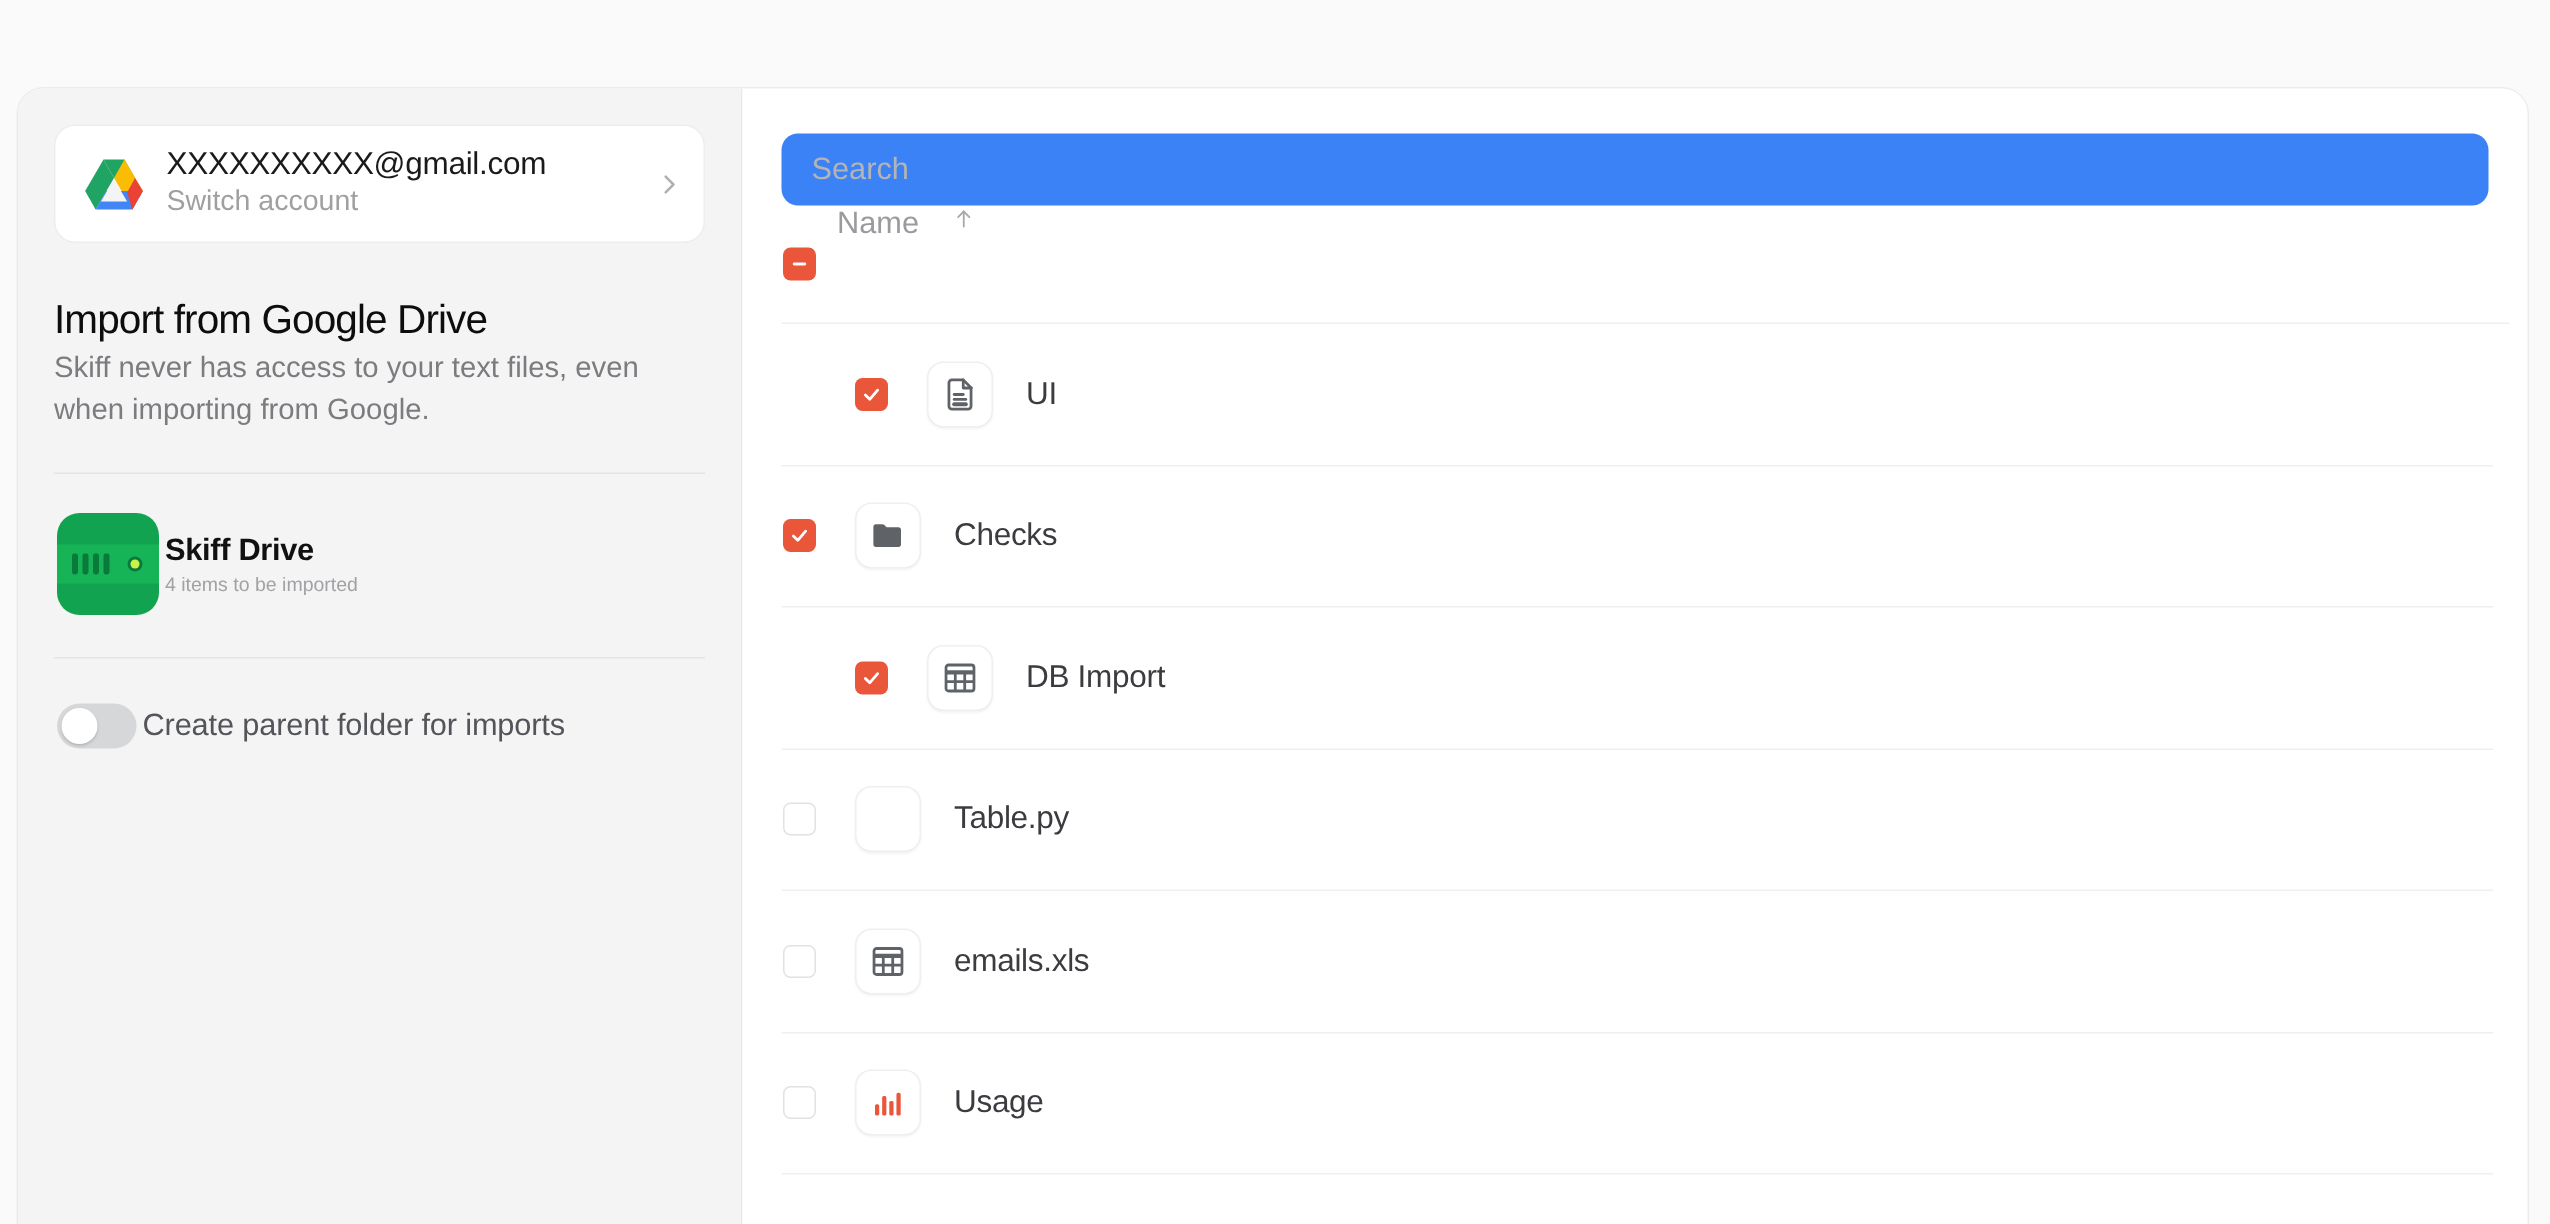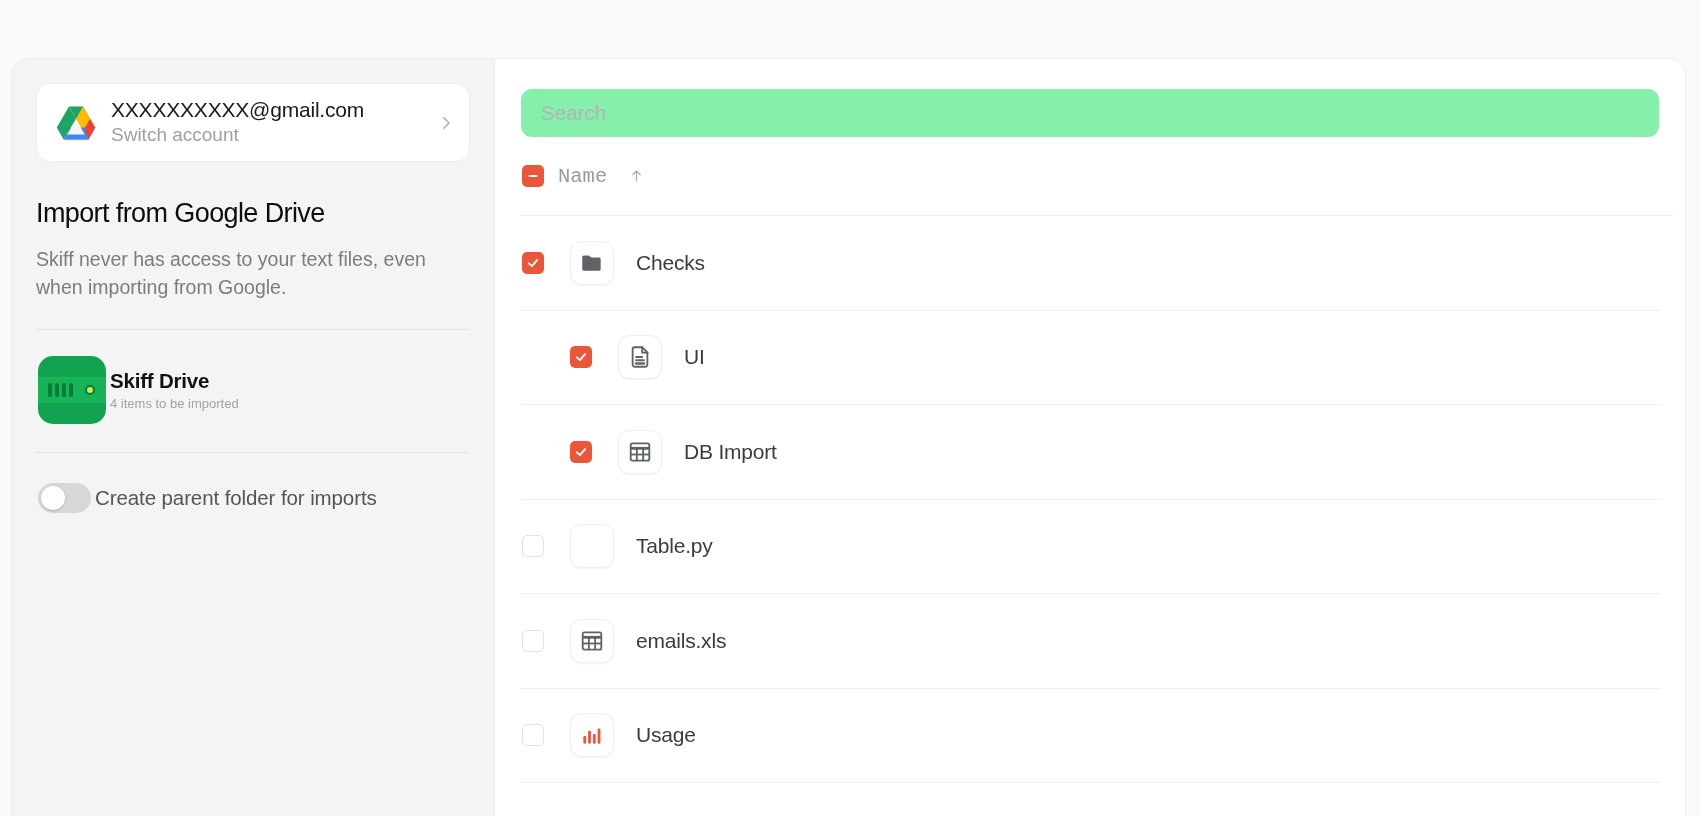--- a/index.html
+++ b/index.html
@@ -69,21 +69,21 @@
   }
 
   .panel-title {
     margin-top: 36px;
     font-size: 27px;
     font-weight: 400;
     color: #0d0d0d;
     letter-spacing: -0.6px;
   }
   .panel-desc {
-    margin-top: 17px;
+    margin-top: 3px;
     font-size: 19.5px;
     line-height: 1.42;
     color: #7c7c80;
     max-width: 430px;
   }
 
   .divider {
     height: 1px;
     background: #e4e4e4;
     margin: 28px 0 0 0;
@@ -128,45 +128,43 @@
   .right-panel {
     flex: 1 1 auto;
     background: #ffffff;
     padding: 30px 12px 0 26px;
     position: relative;
     overflow: hidden;
   }
 
   .search-bar {
     height: 48px;
-    background: #86efac;
+    background: #3b82f6;
     border-radius: 11px;
     display: flex;
     align-items: center;
     padding: 0 20px;
     margin-right: 14px;
   }
   .search-input {
     border: none;
     outline: none;
     background: transparent;
     font-family: "Liberation Sans", sans-serif;
     font-size: 20.5px;
     color: #3a3a3a;
     width: 100%;
   }
   .search-input::placeholder { color: #b4b4b4; }
 
   .list-header {
     display: flex;
-    align-items: center;
     height: 78px;
     padding-left: 1px;
     gap: 0;
-    font-family: Liberation Mono, monospace;
   }
   .col-name {
     font-size: 20.5px;
     color: #9b9b9f;
     margin-left: 14px;
   }
   .sort-arrow {
     margin-left: 22px;
     width: 15px; height: 18px;
     color: #a8a8ac;
@@ -298,54 +296,54 @@
         <span class="col-name">Name</span>
         <span class="sort-arrow">
           <svg viewBox="0 0 24 24" width="15" height="18" fill="none" stroke="currentColor" stroke-width="1.9" stroke-linecap="round" stroke-linejoin="round">
             <line x1="12" y1="20" x2="12" y2="4"></line>
             <polyline points="6 10 12 4 18 10"></polyline>
           </svg>
         </span>
       </div>
 
       <div class="rows" id="rows-container">
-          <div class="row">
-            <span class="cb-wrap">
-              <span class="cb checked">
-  <svg viewBox="0 0 24 24" width="14" height="14" fill="none" stroke="#ffffff" stroke-width="3.2" stroke-linecap="round" stroke-linejoin="round">
-    <polyline points="5 12.5 10 17.5 19 7"></polyline>
-  </svg>
-</span>
-            </span>
-            <span class="file-icon-box">
-  <svg viewBox="0 0 24 24" width="26" height="26" fill="#5f6368">
-    <path d="M3 6.5c0-.83.67-1.5 1.5-1.5h4.1c.4 0 .78.16 1.06.44l1.1 1.1c.28.28.66.44 1.06.44h6.68c.83 0 1.5.67 1.5 1.5v9.12c0 .83-.67 1.5-1.5 1.5H4.5c-.83 0-1.5-.67-1.5-1.5V6.5z"></path>
-  </svg>
-</span>
-            <span class="file-name">Checks</span>
-          </div>
           <div class="row indent">
             <span class="cb-wrap">
               <span class="cb checked">
   <svg viewBox="0 0 24 24" width="14" height="14" fill="none" stroke="#ffffff" stroke-width="3.2" stroke-linecap="round" stroke-linejoin="round">
     <polyline points="5 12.5 10 17.5 19 7"></polyline>
   </svg>
 </span>
             </span>
             <span class="file-icon-box">
   <svg viewBox="0 0 24 24" width="26" height="26" fill="none" stroke="#5f6368" stroke-width="1.7" stroke-linecap="round" stroke-linejoin="round">
     <path d="M14 3H7a1.8 1.8 0 0 0-1.8 1.8v14.4A1.8 1.8 0 0 0 7 21h10a1.8 1.8 0 0 0 1.8-1.8V7.8z"></path>
     <polyline points="14 3 14 8 19 8"></polyline>
     <line x1="8.4" y1="12" x2="14" y2="12"></line>
     <line x1="8.4" y1="15" x2="15.6" y2="15"></line>
     <line x1="8.4" y1="18" x2="15.6" y2="18" stroke-width="2.4"></line>
   </svg>
 </span>
             <span class="file-name">UI</span>
           </div>
+          <div class="row">
+            <span class="cb-wrap">
+              <span class="cb checked">
+  <svg viewBox="0 0 24 24" width="14" height="14" fill="none" stroke="#ffffff" stroke-width="3.2" stroke-linecap="round" stroke-linejoin="round">
+    <polyline points="5 12.5 10 17.5 19 7"></polyline>
+  </svg>
+</span>
+            </span>
+            <span class="file-icon-box">
+  <svg viewBox="0 0 24 24" width="26" height="26" fill="#5f6368">
+    <path d="M3 6.5c0-.83.67-1.5 1.5-1.5h4.1c.4 0 .78.16 1.06.44l1.1 1.1c.28.28.66.44 1.06.44h6.68c.83 0 1.5.67 1.5 1.5v9.12c0 .83-.67 1.5-1.5 1.5H4.5c-.83 0-1.5-.67-1.5-1.5V6.5z"></path>
+  </svg>
+</span>
+            <span class="file-name">Checks</span>
+          </div>
           <div class="row indent">
             <span class="cb-wrap">
               <span class="cb checked">
   <svg viewBox="0 0 24 24" width="14" height="14" fill="none" stroke="#ffffff" stroke-width="3.2" stroke-linecap="round" stroke-linejoin="round">
     <polyline points="5 12.5 10 17.5 19 7"></polyline>
   </svg>
 </span>
             </span>
             <span class="file-icon-box">
   <svg viewBox="0 0 24 24" width="26" height="26" fill="none" stroke="#5f6368" stroke-width="1.7">

